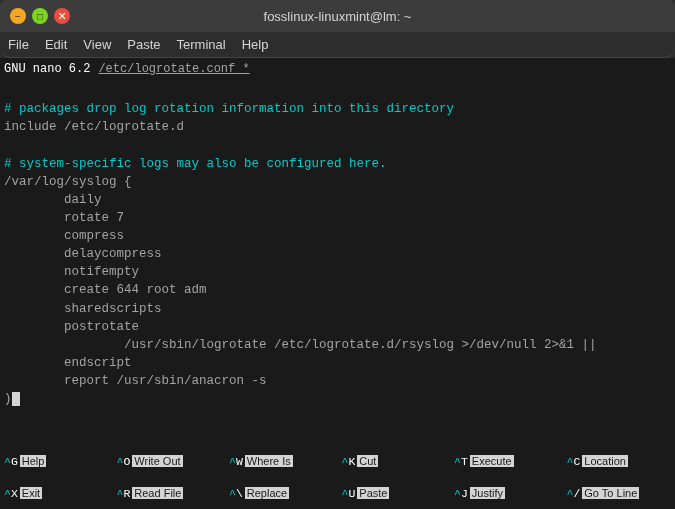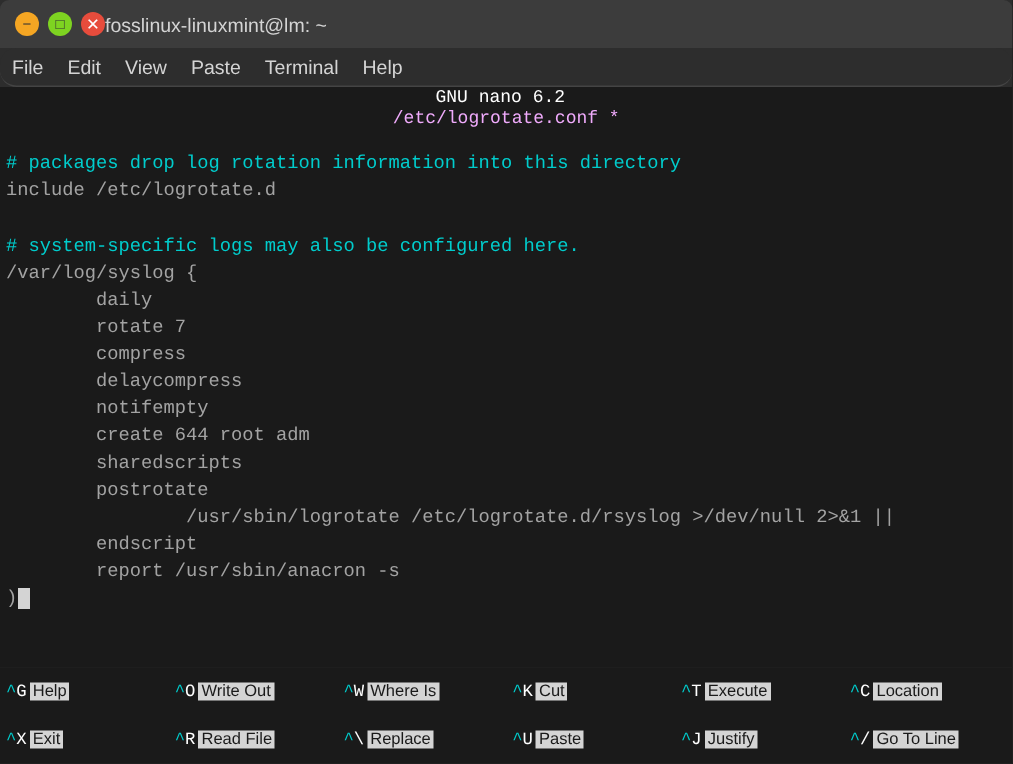--- a/index.html
+++ b/index.html
@@ -20,20 +20,21 @@
       align-items: center;
       justify-content: space-between;
       padding: 0 10px;
       border-radius: 6px 6px 0 0;
     }
     .title-bar-title {
       color: #d4d4d4;
       font-size: 13px;
       font-family: sans-serif;
       flex: 1;
+      text-align: center;
     }
     .title-bar-controls {
       display: flex;
       gap: 6px;
     }
     .tb-btn {
       width: 16px;
       height: 16px;
       border-radius: 50%;
       border: none;
@@ -68,31 +69,31 @@
 
     
     .nano-status {
       background: #1a1a1a;
       height: 22px;
       display: flex;
       align-items: center;
       padding: 0 4px;
       color: #ffffff;
       font-size: 12px;
-      flex-direction: column;
     }
     .nano-status-left {
       color: #ffffff;
       flex: 0 0 auto;
       padding-right: 8px;
     }
     .nano-status-center {
       flex: 1;
-      text-align: right;
-      color: #f0abfc;
+      text-align: left;
+      color: #a3a3a3;
+      text-decoration: underline;
     }
 
     
     .editor-area {
       background: #1a1a1a;
       padding: 2px 4px;
       height: calc(509px - 32px - 26px - 22px - 64px);
       overflow: hidden;
       color: #d4d4d4;
       line-height: 1.45;

